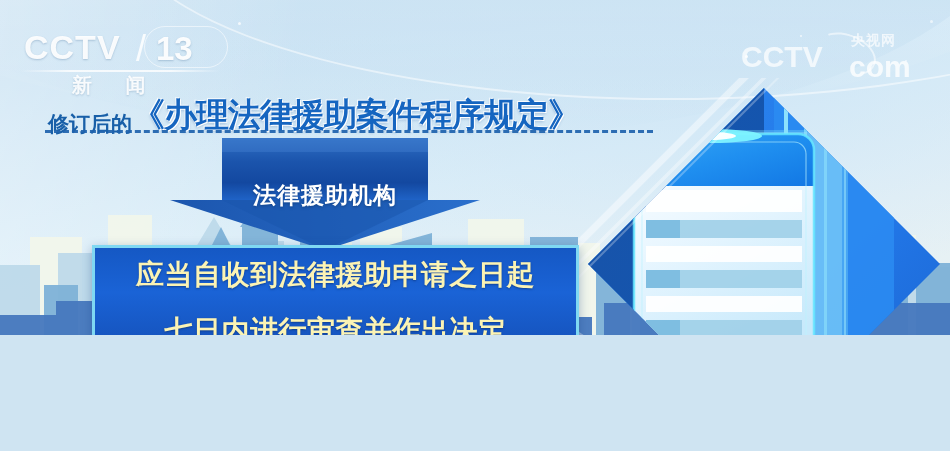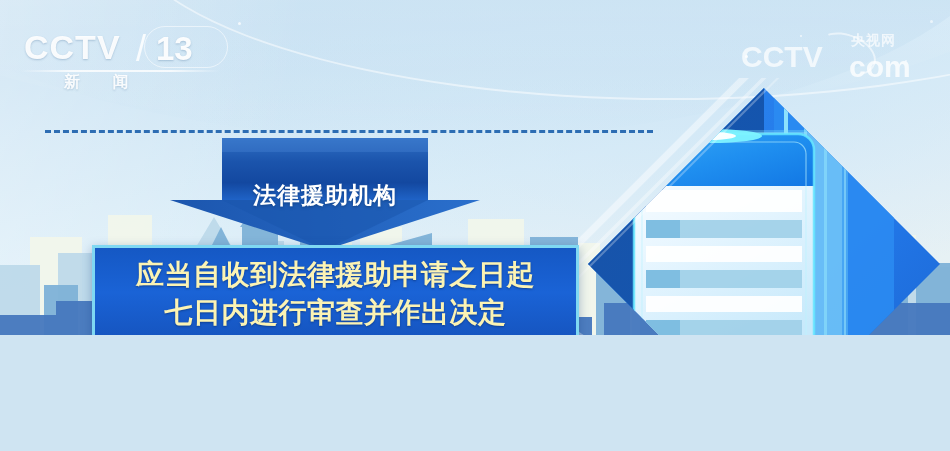--- a/index.html
+++ b/index.html
@@ -75,22 +75,22 @@
   }
   .cctv-logo .l-pill {
     position:absolute; left:128px; top:-4px; width:84px; height:42px;
     border-radius:21px; border:1.5px solid rgba(255,255,255,.55);
   }
   .cctv-logo .l-under {
     position:absolute; left:4px; top:40px; width:200px; height:2px;
     background:linear-gradient(90deg, rgba(255,255,255,0) 0%, rgba(255,255,255,.8) 25%, rgba(255,255,255,.8) 75%, rgba(255,255,255,0) 100%);
   }
   .cctv-logo .l-cn {
-    position:absolute; left:48px; top:42px;
-    font-size:16px; letter-spacing:14px; font-weight:bold;
+    position:absolute; left:56px; top:42px;
+    font-size:20px; letter-spacing:14px; font-weight:bold;
     color:rgba(255,255,255,.9);
     text-shadow:0 1px 2px rgba(80,120,160,.3);
   }
 
   
   .watermark { position:absolute; right:14px; top:34px; width:195px; height:46px; }
   .watermark .w-main {
     position:absolute; left:0; top:6px;
     font-size:30px; font-weight:bold; letter-spacing:0px;
     color:rgba(255,255,255,.72);
@@ -172,21 +172,21 @@
   }
   .statement .st-line {
     text-align:center;
     font-family:"DejaVu Sans","Liberation Sans",sans-serif;
     font-weight:bold;
     color:#fbf3b4;
     letter-spacing:0.5px;
     text-shadow:0 1px 2px rgba(8,40,100,.55);
   }
   .statement .st-line1 { font-size:28px; margin-top:8px; }
-  .statement .st-line2 { font-size:28px; margin-top:0; }
+  .statement .st-line2 { font-size:28px; margin-top:18px; }
 </style>
 </head>
 <body>
 
 <div id="canvas">
 
   <div class="sky-arc a1"></div>
   <div class="sky-arc a2"></div>
   <div class="sky-arc a3"></div>
   <div class="left-wash"></div>
@@ -371,20 +371,23 @@
     <div class="l-cn">新 闻</div>
   </div>
 
   <div class="watermark">
     <div class="w-arc"></div>
     <div class="w-main">CCTV</div>
     <div class="w-cn">央视网</div>
     <div class="w-com">com</div>
   </div>
 
+  <div class="headline">
+    <span class="hl-pre">修订后的</span><span class="hl-main">《办理法律援助案件程序规定》</span>
+  </div>
   <div class="hl-dash"></div>
 
   <div class="arrow-banner">
     <svg width="310" height="112" viewBox="0 0 310 112" style="position:absolute;left:0;top:0;">
       <defs>
         <linearGradient id="arrGrad" x1="0" y1="0" x2="0" y2="1">
           <stop offset="0%" stop-color="#2f6fc4"></stop>
           <stop offset="38%" stop-color="#1b54ac"></stop>
           <stop offset="72%" stop-color="#1348a0"></stop>
           <stop offset="100%" stop-color="#1f63c7"></stop>

